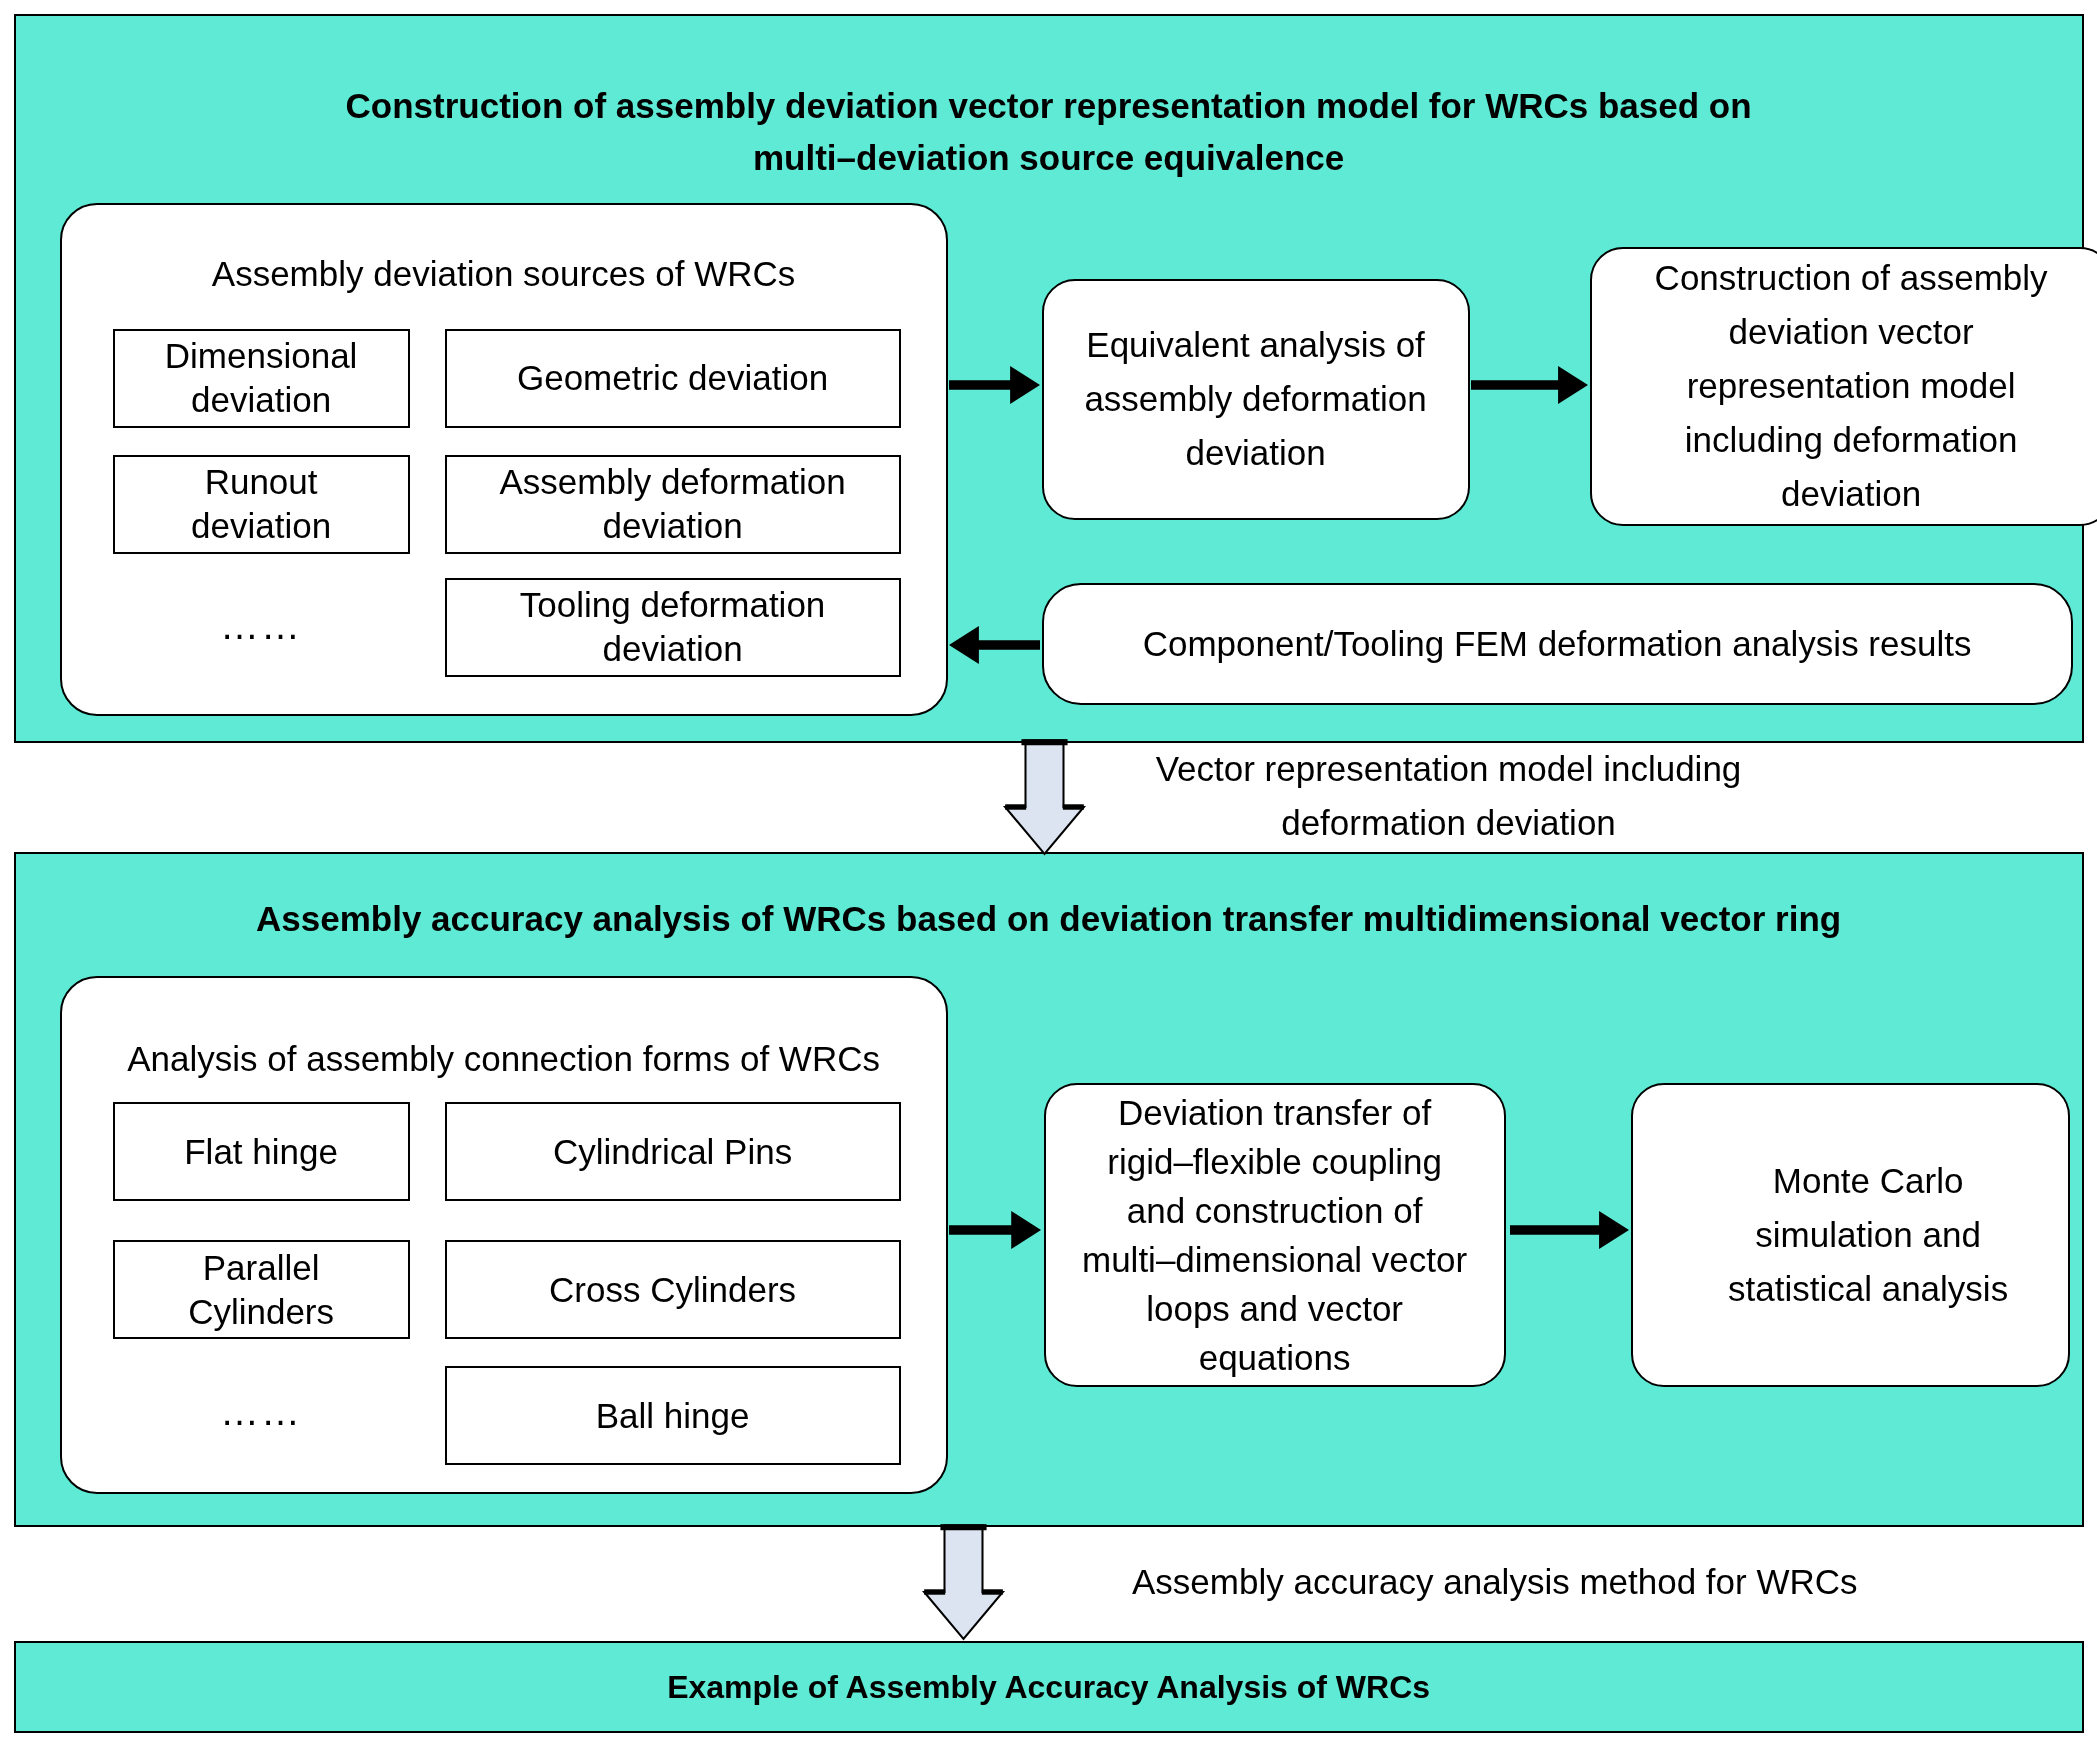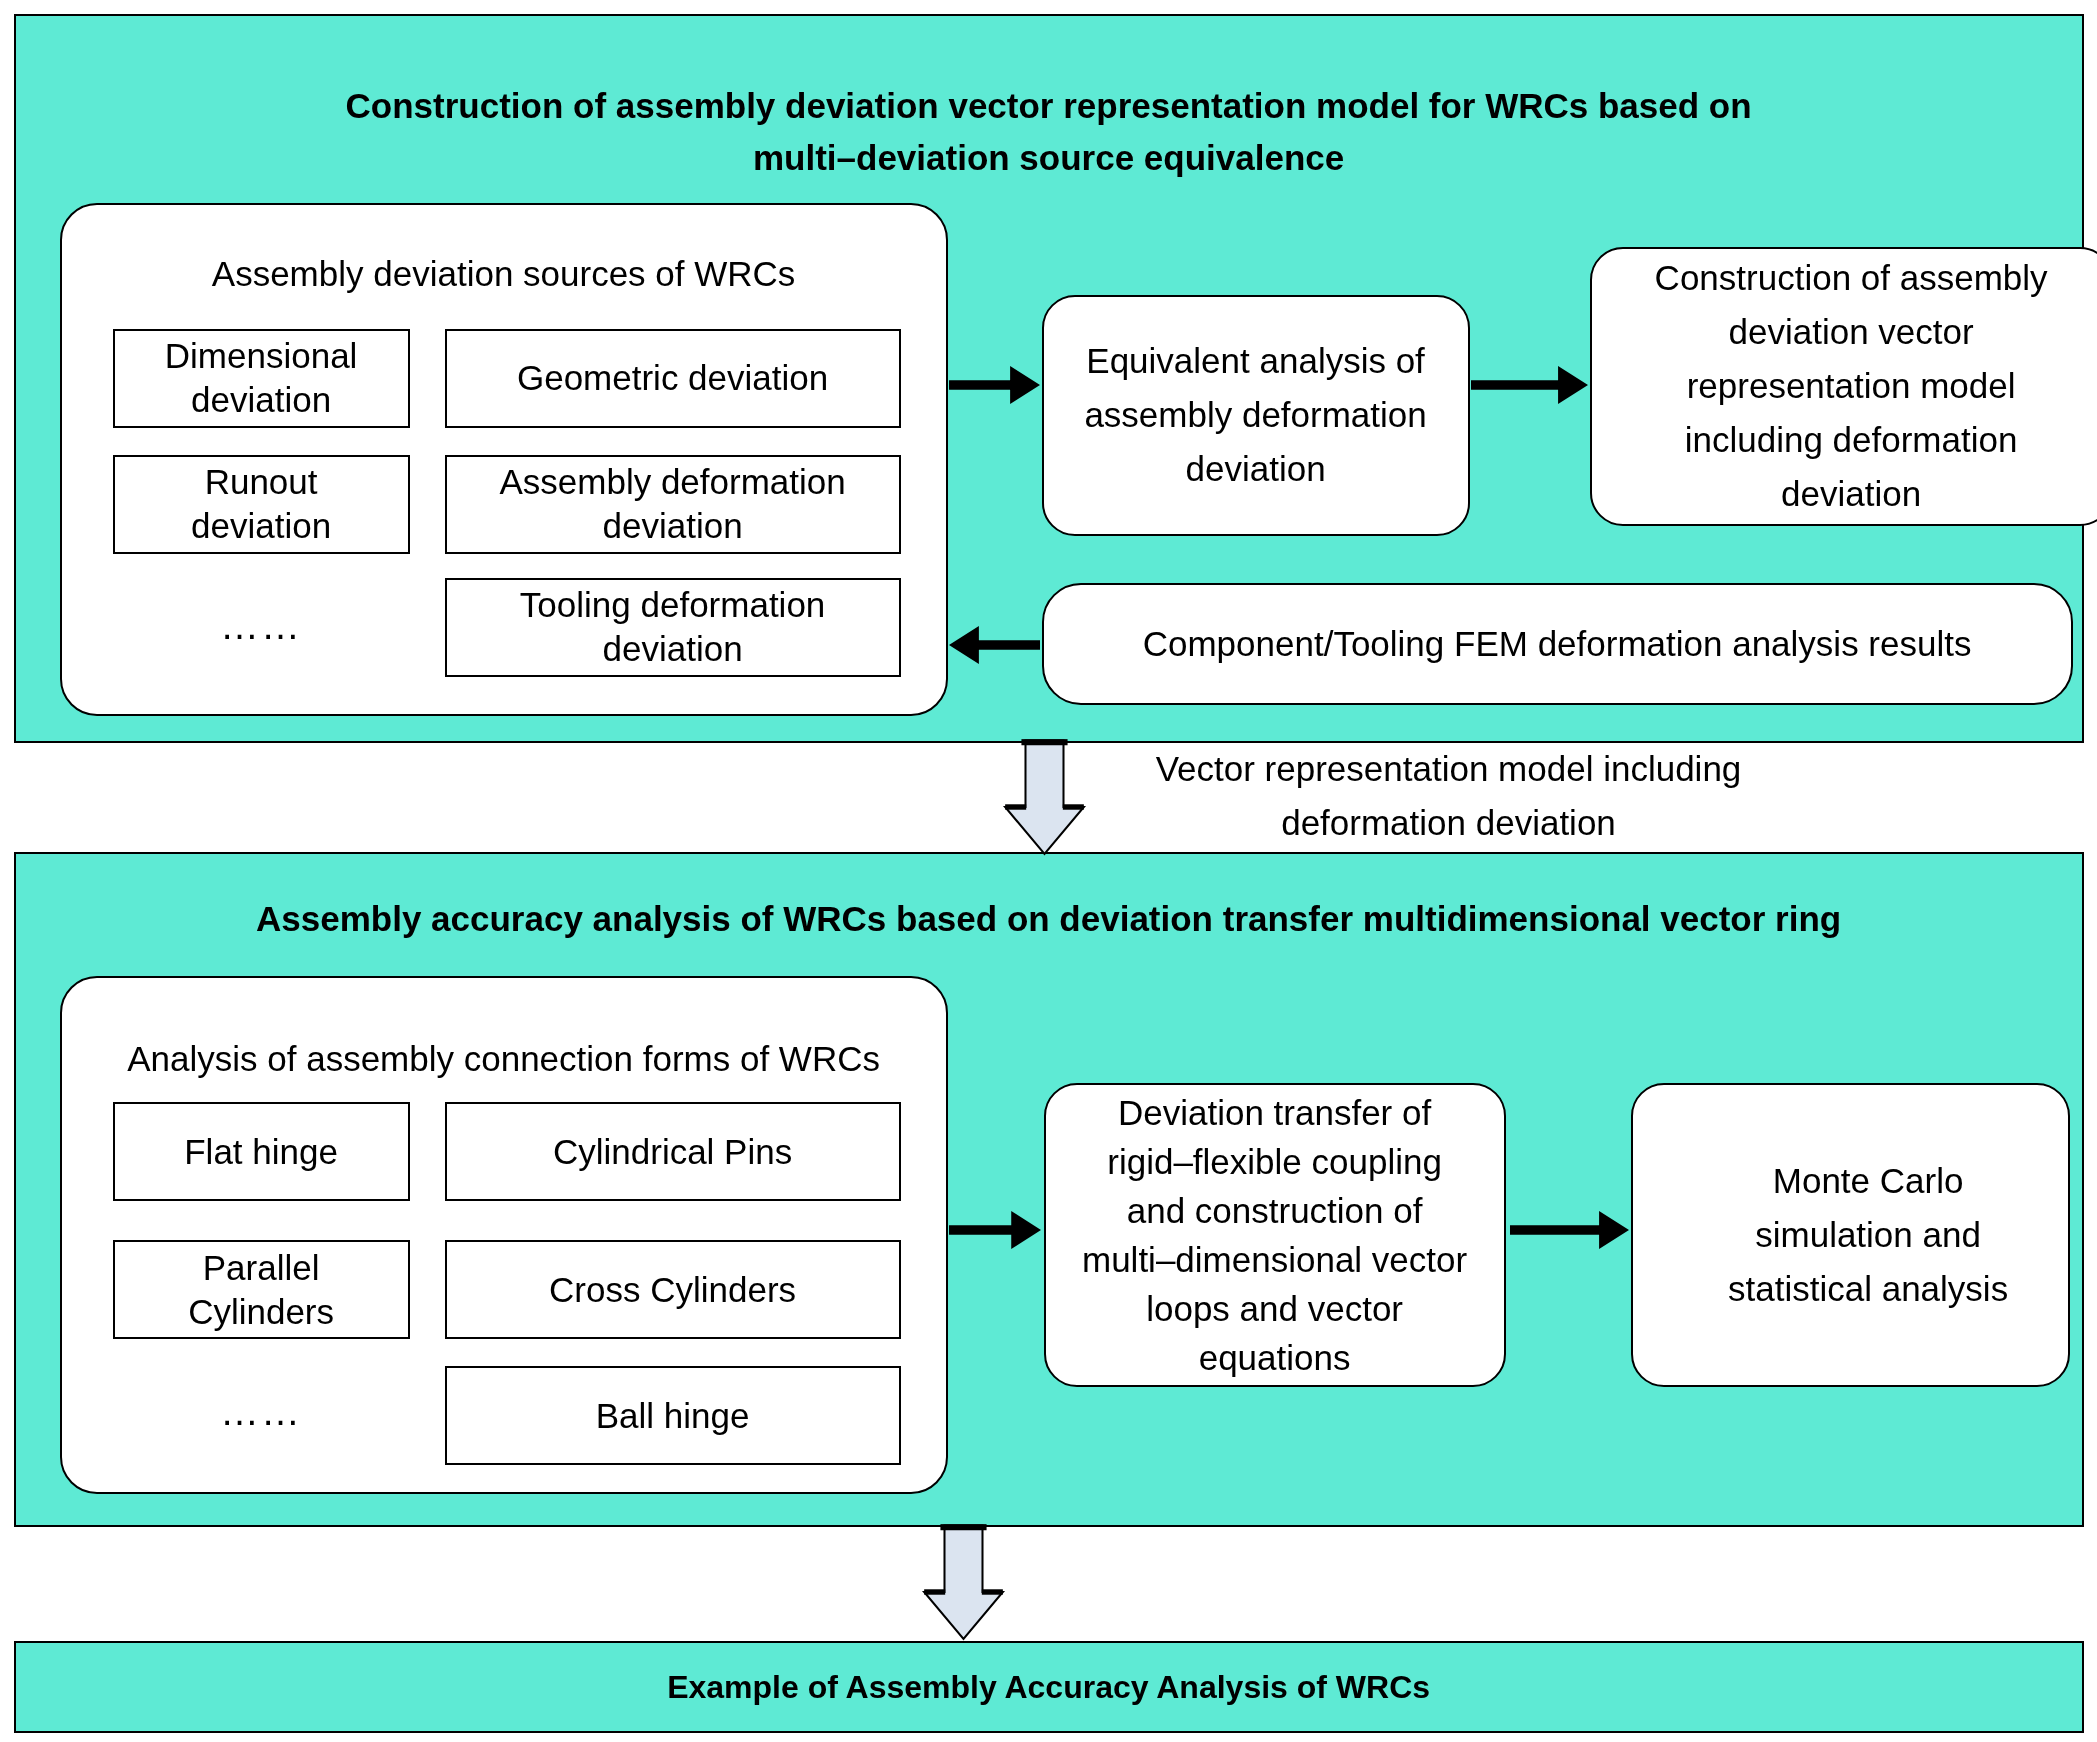--- a/index.html
+++ b/index.html
@@ -36,21 +36,21 @@
 
   .dots { position:absolute; text-align:center; font-size:39px; letter-spacing:2px; }
   #sources-ellipsis     { left:51px; top:399px; width:297px; }
   #connections-ellipsis { left:51px; top:412px; width:297px; }
 
   .roundbox {
     position:absolute; border:2px solid #000; border-radius:33px; box-sizing:border-box; background:#fff;
     display:flex; align-items:center; justify-content:center;
     text-align:center; font-size:35px; white-space:pre-line;
   }
-  #box-equivalent   { left:1026px; top:279px; width:428px;  height:241px; line-height:54px; }
+  #box-equivalent   { left:1026px; top:263px; width:428px;  height:241px; line-height:54px; }
   #box-construction { left:1574px; top:231px; width:523px;  height:279px; line-height:54px; }
   #box-fem          { left:1026px; top:567px; width:1031px; height:122px; border-radius:39px; }
   #box-devtransfer  { left:1028px; top:229px; width:462px;  height:304px; line-height:49px; }
   #box-montecarlo   { left:1615px; top:229px; width:439px;  height:304px; line-height:54px;padding-left:36px; }
 
   .arrow { position:absolute; z-index:5; }
   #arrowA { left:933px; top:347px; }
   #arrowB { left:1455px; top:347px; }
   #arrowC { left:933px; top:607px; }
   #arrowD { left:933px; top:354px; }
@@ -148,19 +148,20 @@
       <polygon points="0,25 131,25 131,4 175,32 131,60 131,39 0,39" fill="#000"></polygon>
     </svg>
   </div>
 
   <svg class="big-arrow" id="down-arrow-method" width="95" height="117" viewBox="0 0 140 172">
     <polygon points="42,2 98,2 98,100 128,100 70,169 12,100 42,100" stroke="#000000" stroke-width="3" fill="#dbe4f0"></polygon>
     <rect x="36" y="0" width="68" height="9" fill="#000"></rect>
     <rect x="12" y="96" width="31" height="8" fill="#000"></rect>
     <rect x="97" y="96" width="31" height="8" fill="#000"></rect>
   </svg>
+  <div class="conn-label" id="connector2-label">Assembly accuracy analysis method for WRCs</div>
 
   <div class="sec" id="sec3">
     <div class="sec-title" id="sec3-title">Example of Assembly Accuracy Analysis of WRCs</div>
   </div>
 
 </div>
 
 
 </body></html>

